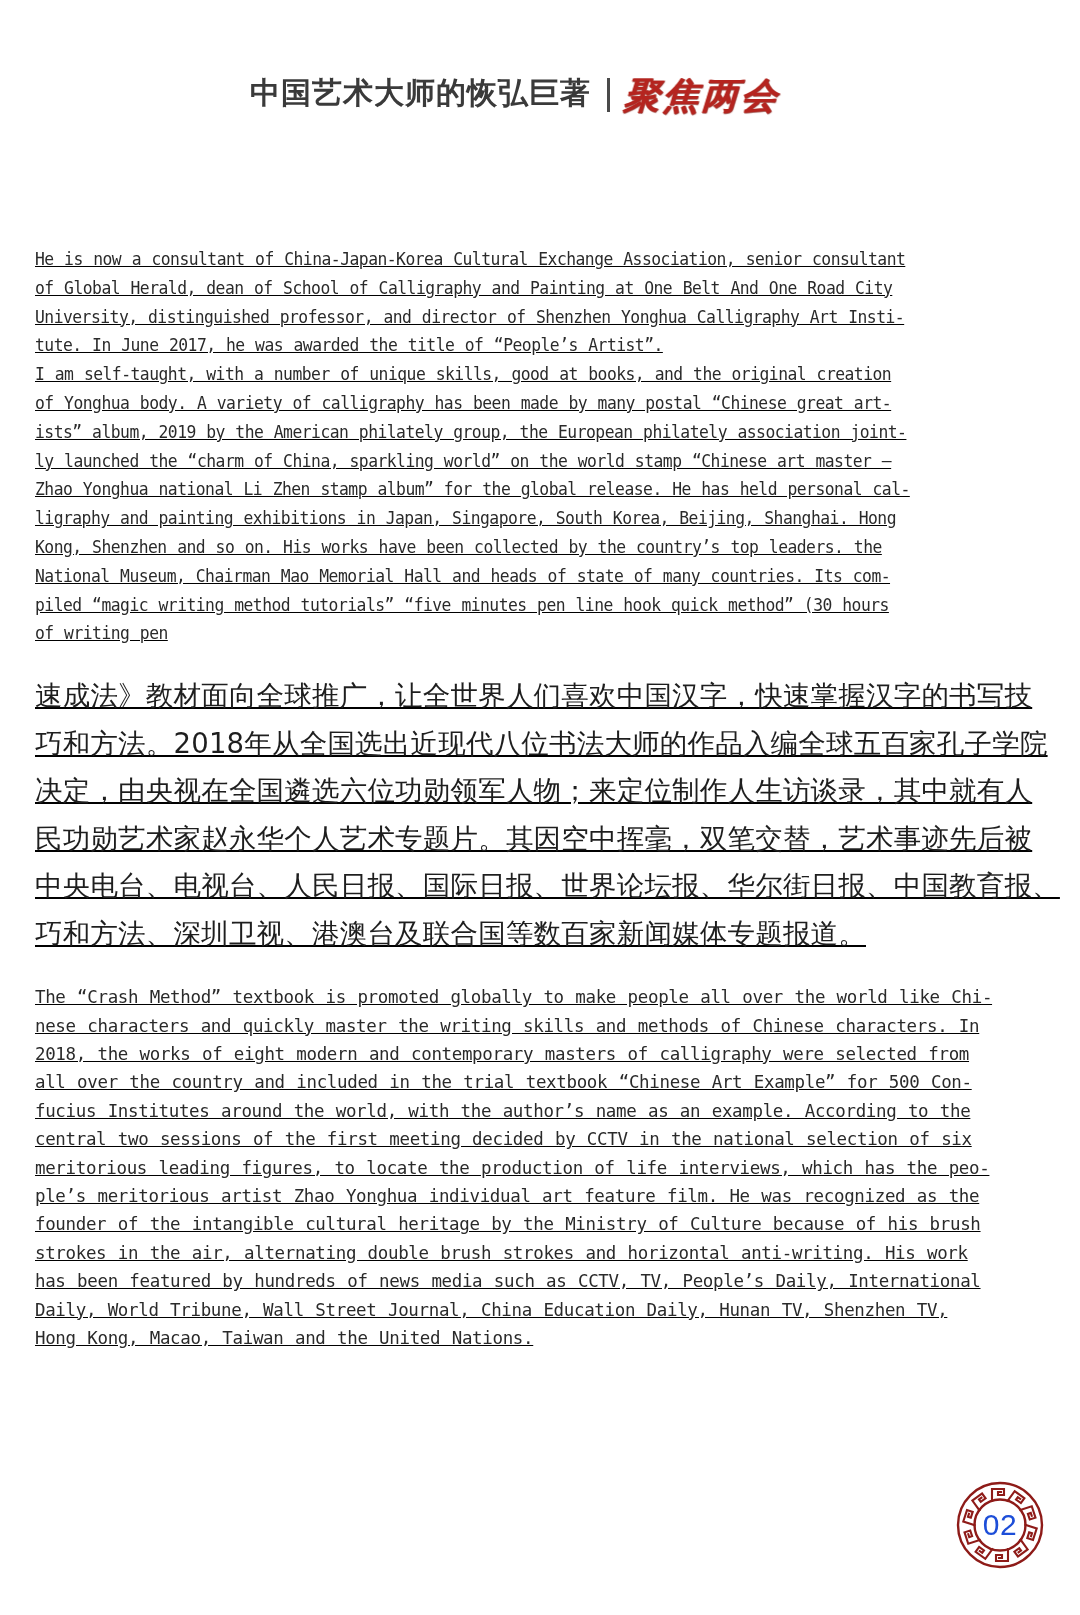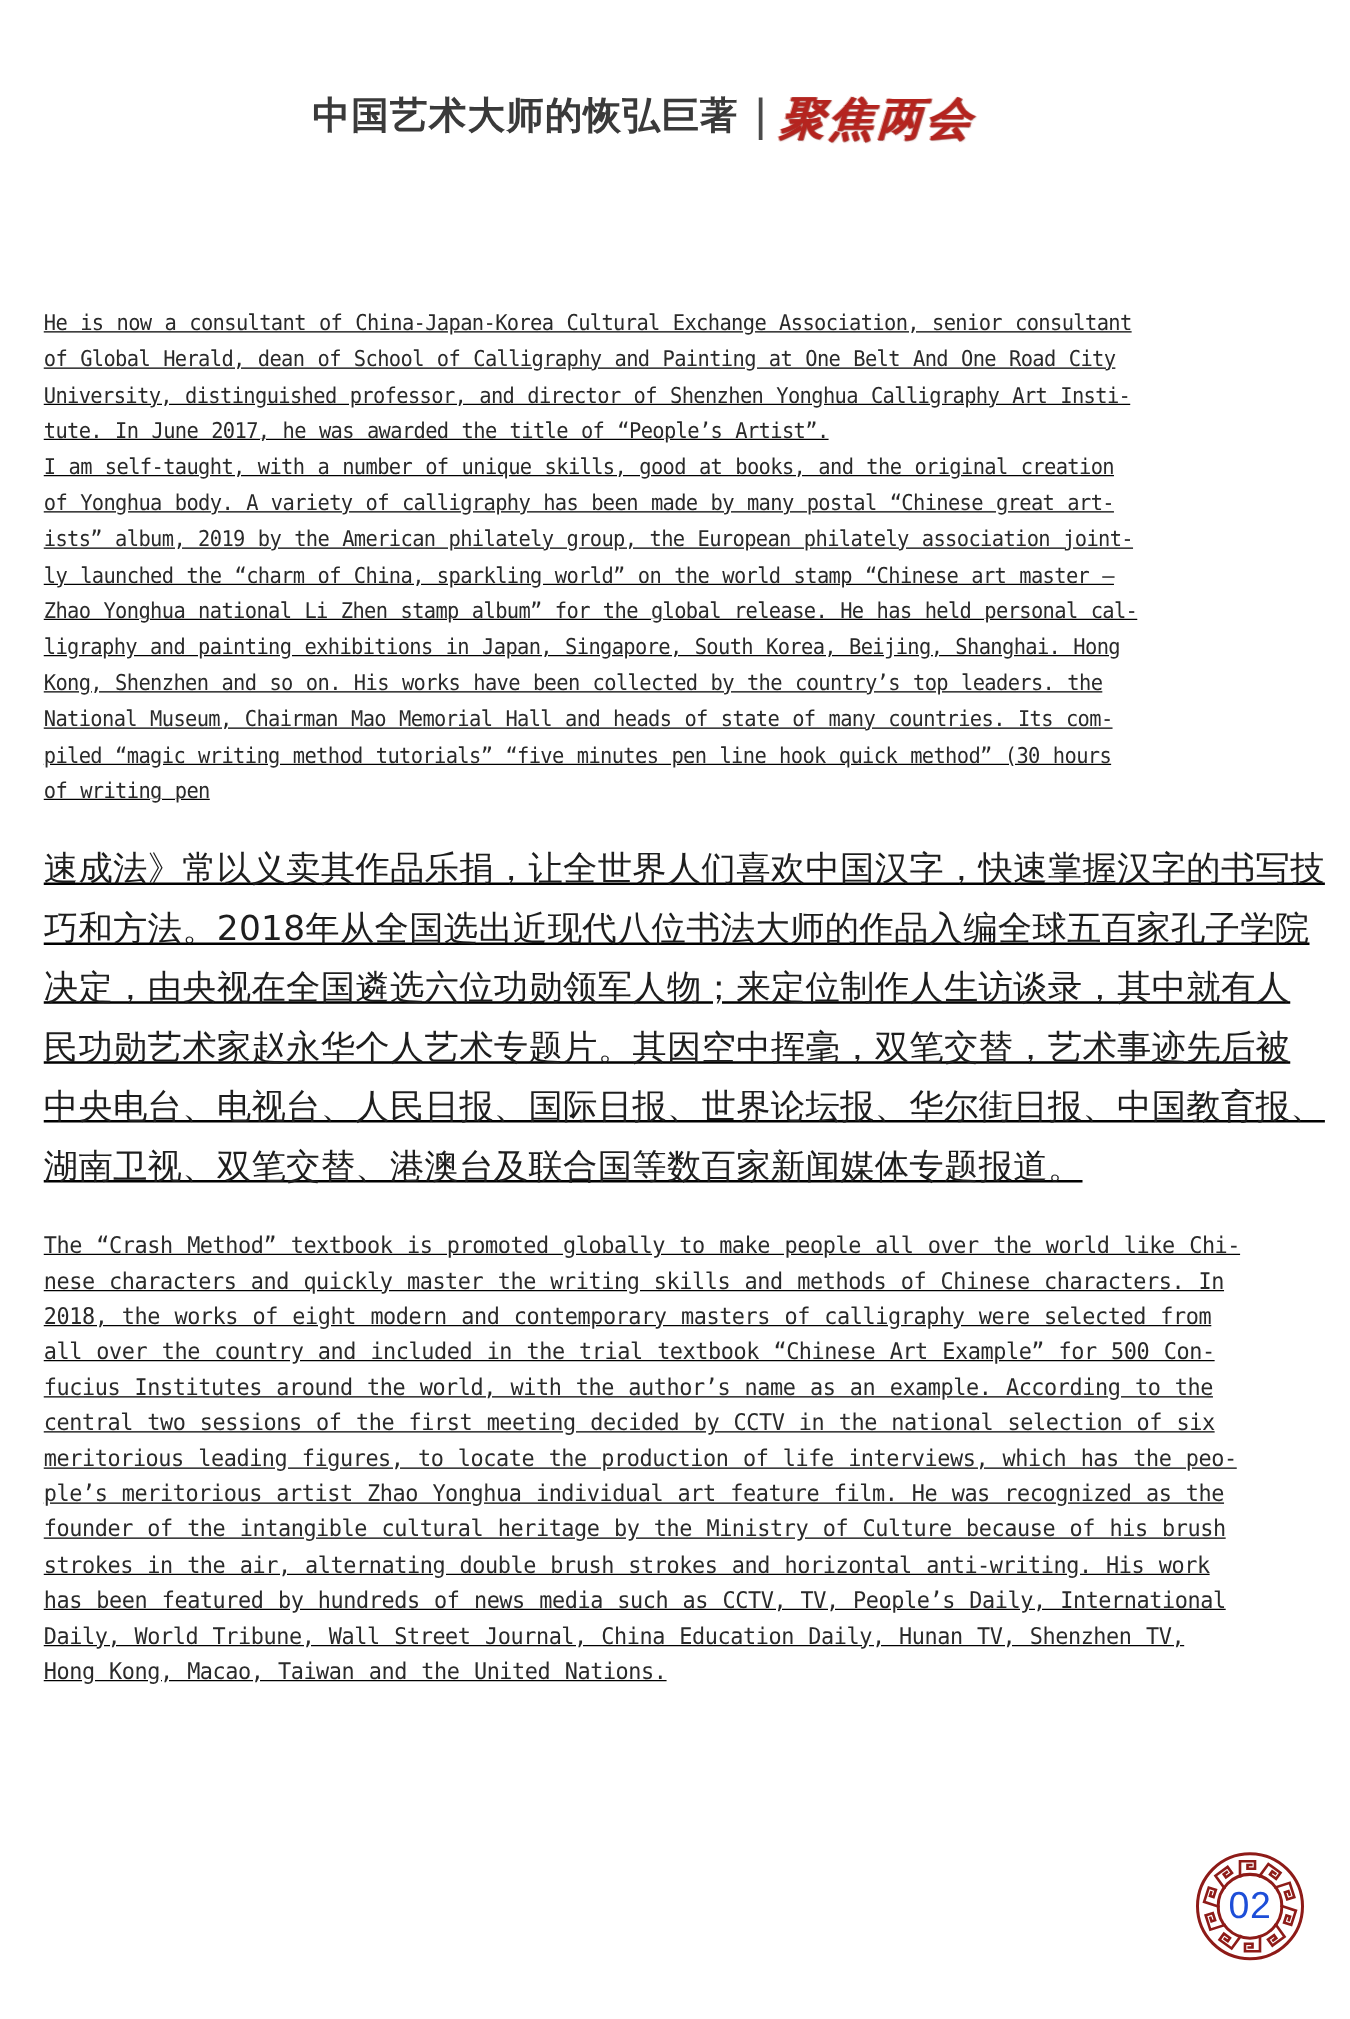--- a/index.html
+++ b/index.html
@@ -189,26 +189,26 @@
       <span class="line">ly launched the “charm of China, sparkling world” on the world stamp “Chinese art master —</span>
       <span class="line">Zhao Yonghua national Li Zhen stamp album” for the global release. He has held personal cal-</span>
       <span class="line">ligraphy and painting exhibitions in Japan, Singapore, South Korea, Beijing, Shanghai. Hong</span>
       <span class="line">Kong, Shenzhen and so on. His works have been collected by the country’s top leaders. the</span>
       <span class="line">National Museum, Chairman Mao Memorial Hall and heads of state of many countries. Its com-</span>
       <span class="line">piled “magic writing method tutorials” “five minutes pen line hook quick method” (30 hours</span>
       <span class="line">of writing pen</span>
     </div>
 
     <div class="para-cn">
-      <span class="line">速成法》常以义卖其作品乐捐，让全世界人们喜欢中国汉字，快速掌握汉字的书写技</span>
+      <span class="line">速成法》教材面向全球推广，让全世界人们喜欢中国汉字，快速掌握汉字的书写技</span>
       <span class="line">巧和方法。2018年从全国选出近现代八位书法大师的作品入编全球五百家孔子学院</span>
       <span class="line">决定，由央视在全国遴选六位功勋领军人物；来定位制作人生访谈录，其中就有人</span>
       <span class="line">民功勋艺术家赵永华个人艺术专题片。其因空中挥毫，双笔交替，艺术事迹先后被</span>
       <span class="line">中央电台、电视台、人民日报、国际日报、世界论坛报、华尔街日报、中国教育报、</span>
-      <span class="line">湖南卫视、双笔交替、港澳台及联合国等数百家新闻媒体专题报道。</span>
+      <span class="line">巧和方法、深圳卫视、港澳台及联合国等数百家新闻媒体专题报道。</span>
     </div>
 
     <div class="para-en-b">
       <span class="line">The “Crash Method” textbook is promoted globally to make people all over the world like Chi-</span>
       <span class="line">nese characters and quickly master the writing skills and methods of Chinese characters. In</span>
       <span class="line">2018, the works of eight modern and contemporary masters of calligraphy were selected from</span>
       <span class="line">all over the country and included in the trial textbook “Chinese Art Example” for 500 Con-</span>
       <span class="line">fucius Institutes around the world, with the author’s name as an example. According to the</span>
       <span class="line">central two sessions of the first meeting decided by CCTV in the national selection of six</span>
       <span class="line">meritorious leading figures, to locate the production of life interviews, which has the peo-</span>

